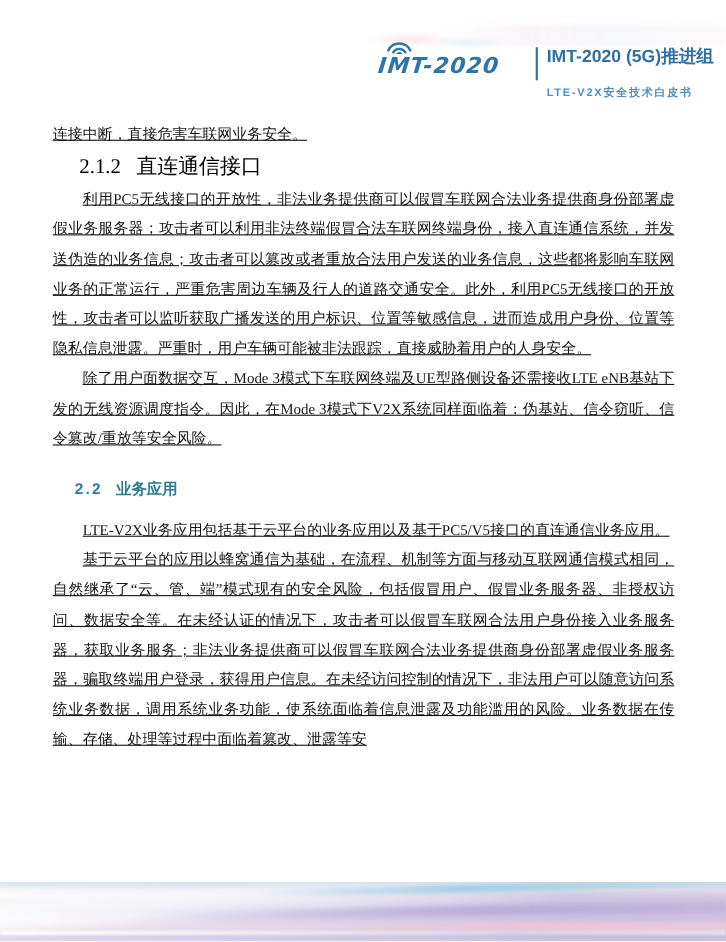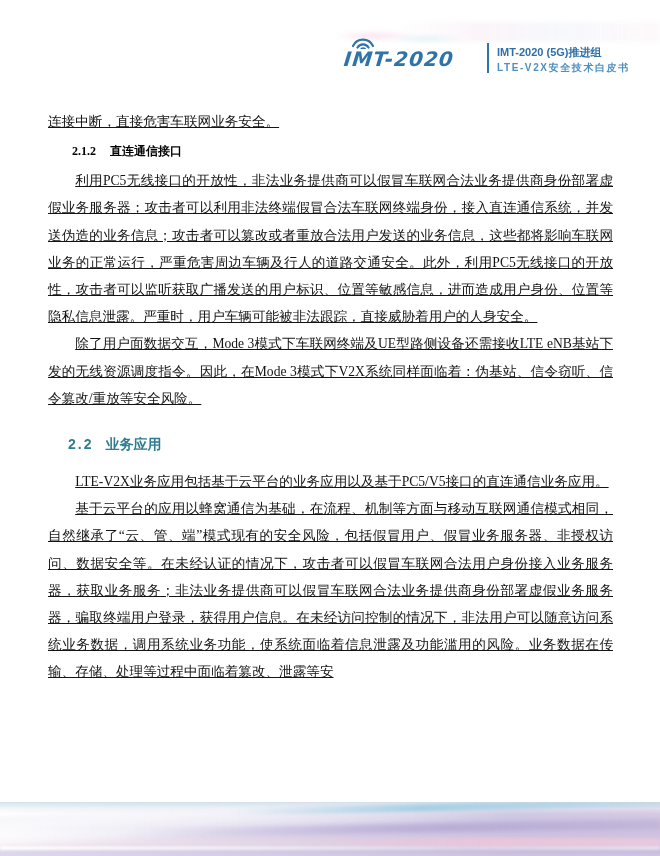--- a/index.html
+++ b/index.html
@@ -37,38 +37,38 @@
     color:#2e74a8;
     transform:skewX(-6deg);
     white-space:nowrap;
   }
   .header-divider{
     position:absolute;left:143px;top:9px;width:2px;height:30px;
     background:#2e74a8;
   }
   .header-titles{position:absolute;left:153px;top:10px;width:150px;}
   .org-name{
-    font-size:11px;font-weight:bold;color:#2d6fa6;
+    font-size:16px;font-weight:bold;color:#2d6fa6;
     white-space:nowrap;line-height:16px;
   }
   .doc-title{
     font-size:10px;font-weight:bold;color:#4e8fc0;
-    letter-spacing:1.6px;white-space:nowrap;line-height:13px;margin-top:1px;
+    letter-spacing:1.6px;white-space:nowrap;line-height:13px;margin-top:18px;
   }
 
   
   .content{
     position:absolute;left:48px;top:108px;width:565px;
     font-size:13.6px;line-height:27.2px;color:#141414;
     text-align:justify;
   }
   .content p{margin:0;text-decoration:underline;}
   .p-body{text-indent:2em;}
   .h3{
-    font-weight:bold;font-size:12px;color:#000;
+    font-weight:normal;font-size:19px;color:#000;
     padding-left:24px;margin:3px 0 2px 0;line-height:27px;
   }
   .h3 .num{margin-right:14px;}
   .h2{
     font-family:"Liberation Sans","DejaVu Sans",sans-serif;
     font-weight:bold;font-size:14px;color:#2e7d90;
     padding-left:20px;margin:20px 0 12px 0;line-height:24px;
   }
   .h2 .num{margin-right:12px;letter-spacing:2px;}
 

